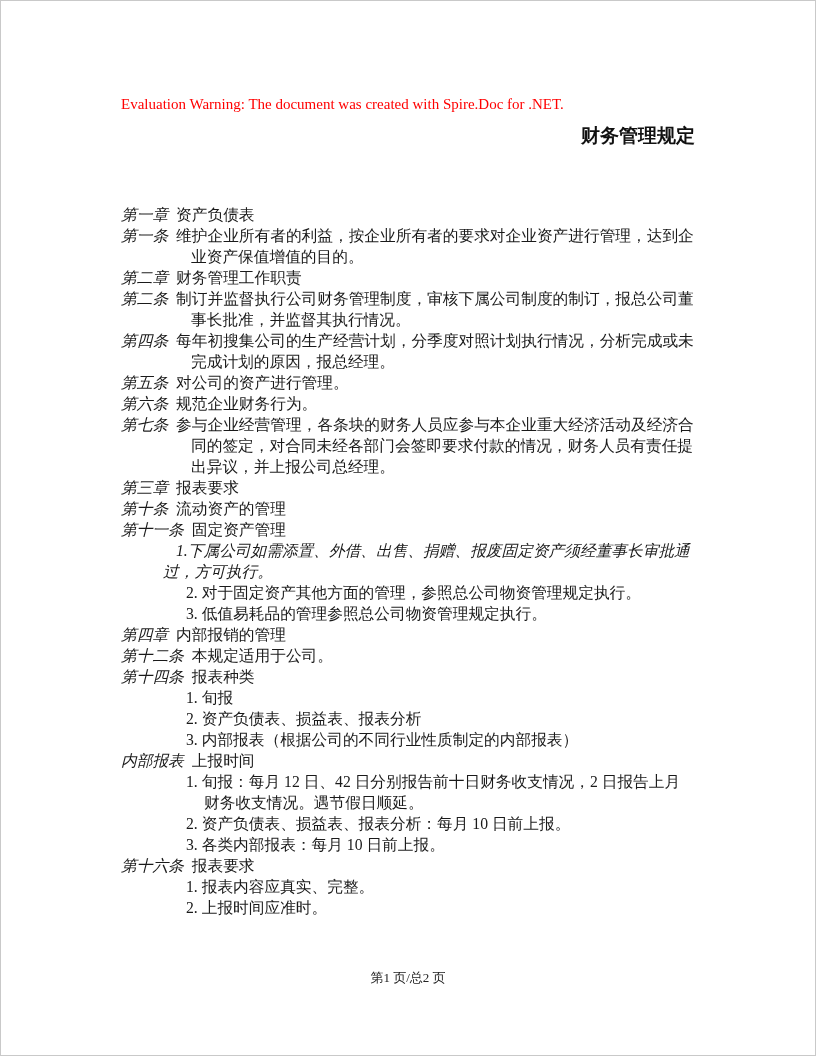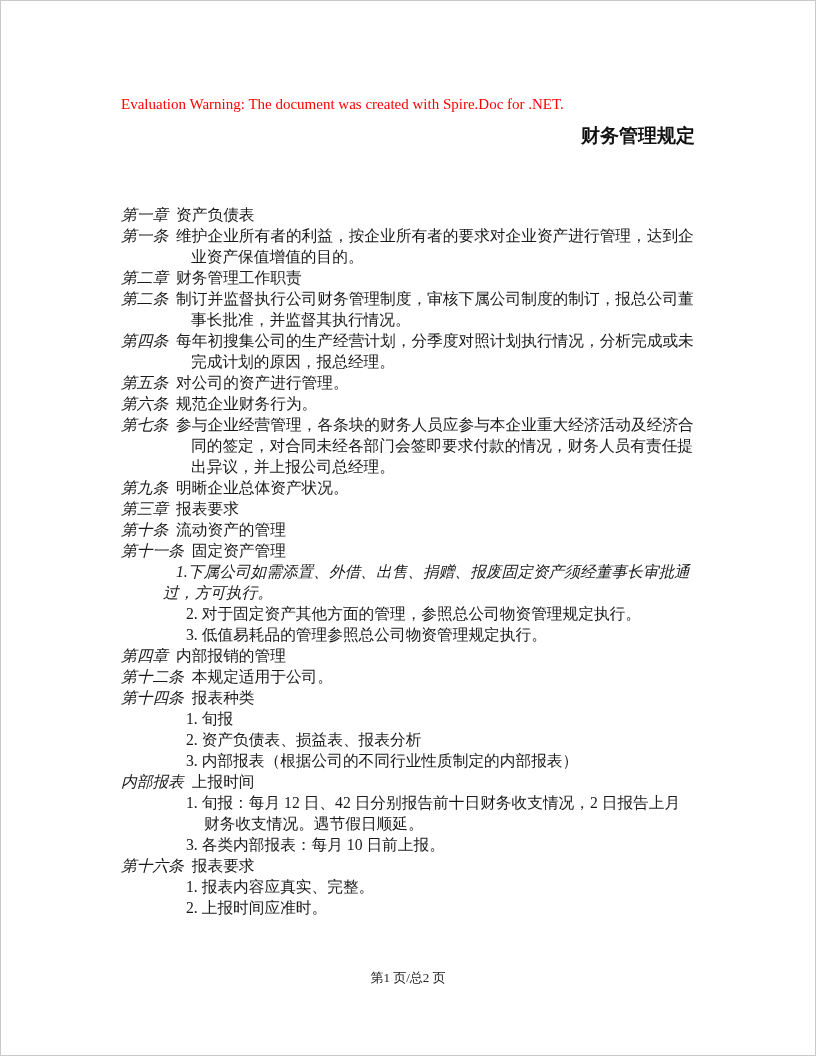--- a/index.html
+++ b/index.html
@@ -78,35 +78,35 @@
     <div class="doc-title">财务管理规定</div>
     <div class="doc-body" id="doc-body">
         <div class="para p-clause"><span class="p-label">第一章</span><span>资产负债表</span></div>
         <div class="para p-clause"><span class="p-label">第一条</span><span>维护企业所有者的利益，按企业所有者的要求对企业资产进行管理，达到企业资产保值增值的目的。</span></div>
         <div class="para p-clause"><span class="p-label">第二章</span><span>财务管理工作职责</span></div>
         <div class="para p-clause"><span class="p-label">第二条</span><span>制订并监督执行公司财务管理制度，审核下属公司制度的制订，报总公司董事长批准，并监督其执行情况。</span></div>
         <div class="para p-clause"><span class="p-label">第四条</span><span>每年初搜集公司的生产经营计划，分季度对照计划执行情况，分析完成或未完成计划的原因，报总经理。</span></div>
         <div class="para p-clause"><span class="p-label">第五条</span><span>对公司的资产进行管理。</span></div>
         <div class="para p-clause"><span class="p-label">第六条</span><span>规范企业财务行为。</span></div>
         <div class="para p-clause"><span class="p-label">第七条</span><span>参与企业经营管理，各条块的财务人员应参与本企业重大经济活动及经济合同的签定，对合同未经各部门会签即要求付款的情况，财务人员有责任提出异议，并上报公司总经理。</span></div>
-        <div class="para p-clause"><span class="p-label">第九条</span><span>明晰企业总体资产状况。</span></div>
         <div class="para p-clause"><span class="p-label">第三章</span><span>报表要求</span></div>
         <div class="para p-clause"><span class="p-label">第十条</span><span>流动资产的管理</span></div>
         <div class="para p-clause"><span class="p-label">第十一条</span><span>固定资产管理</span></div>
         <div class="para p-sub-out"><span>1.下属公司如需添置、外借、出售、捐赠、报废固定资产须经董事长审批通过，方可执行。</span></div>
         <div class="para p-sub"><span>2. 对于固定资产其他方面的管理，参照总公司物资管理规定执行。</span></div>
         <div class="para p-sub"><span>3. 低值易耗品的管理参照总公司物资管理规定执行。</span></div>
         <div class="para p-clause"><span class="p-label">第四章</span><span>内部报销的管理</span></div>
         <div class="para p-clause"><span class="p-label">第十二条</span><span>本规定适用于公司。</span></div>
         <div class="para p-clause"><span class="p-label">第十四条</span><span>报表种类</span></div>
         <div class="para p-sub"><span>1. 旬报</span></div>
         <div class="para p-sub"><span>2. 资产负债表、损益表、报表分析</span></div>
         <div class="para p-sub"><span>3. 内部报表（根据公司的不同行业性质制定的内部报表）</span></div>
         <div class="para p-clause"><span class="p-label">内部报表</span><span>上报时间</span></div>
         <div class="para p-sub-in"><span>1. 旬报：每月 12 日、42 日分别报告前十日财务收支情况，2 日报告上月财务收支情况。遇节假日顺延。</span></div>
+        <div class="para p-sub"><span>2. 资产负债表、损益表、报表分析：每月 10 日前上报。</span></div>
         <div class="para p-sub"><span>3. 各类内部报表：每月 10 日前上报。</span></div>
         <div class="para p-clause"><span class="p-label">第十六条</span><span>报表要求</span></div>
         <div class="para p-sub"><span>1. 报表内容应真实、完整。</span></div>
         <div class="para p-sub"><span>2. 上报时间应准时。</span></div>
       </div>
   </div>
   <div class="footer">第1 页/总2 页</div>
 </div>
 
 </body></html>

